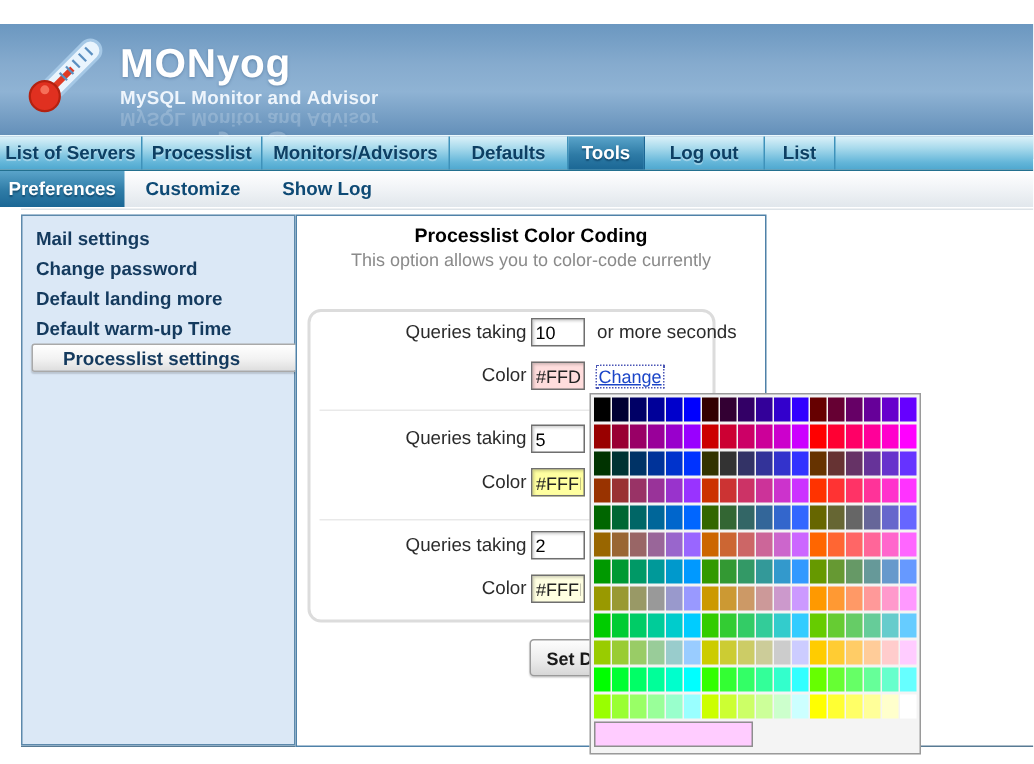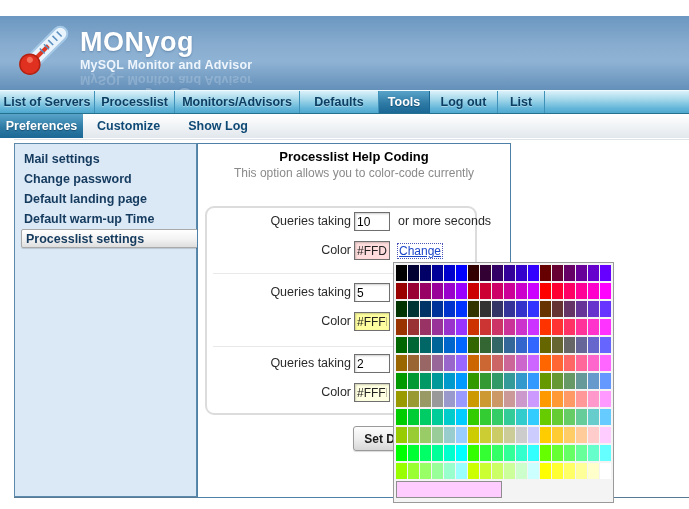--- a/index.html
+++ b/index.html
@@ -22,21 +22,21 @@
   
   .navbar { position:absolute; left:0; top:90px; width:689px; height:24px; display:flex;
     background:linear-gradient(180deg,#dbf1f9 0%,#a8daec 35%,#64b6d9 78%,#4fa8cf 100%);
     border-top:1px solid #ecf9fd; border-bottom:1px solid #23708f; }
   .nav-tabs { display:flex; height:100%;justify-content:space-between; }
   .nav-tab { display:flex; align-items:center; justify-content:center; height:100%;
     font-size:12.5px; font-weight:bold; color:#0d3f63; border-right:1px solid #3e92ba;
     text-shadow:0 1px 0 rgba(255,255,255,.35); cursor:pointer; }
   .nav-tab:nth-child(1){ width:95px; } .nav-tab:nth-child(2){ width:80px; }
   .nav-tab:nth-child(3){ width:125px; } .nav-tab:nth-child(4){ width:79px; }
-  .nav-tab:nth-child(5){ width:51px; } .nav-tab:nth-child(6){ width:68px; }
+  .nav-tab:nth-child(5){ width:51px; } .nav-tab:nth-child(6){ width:80px; }
   .nav-tab:nth-child(7){ width:47px; }
   .nav-tab.active { background:linear-gradient(180deg,#5aa4ca 0%,#2e7ba6 55%,#1b6795 100%);
     color:#fff; text-shadow:0 1px 1px rgba(0,40,70,.5); border-right-color:#1b6795; }
   .copyright { margin-left:auto; display:flex; align-items:center; padding-right:10px;
     font-size:11.5px; font-weight:bold; color:#eef6e0; text-shadow:0 1px 1px rgba(0,50,80,.4); }
 
   
   .subnav { position:absolute; left:0; top:114px; width:689px; height:24px; display:flex;
     background:linear-gradient(180deg,#ffffff 0%,#eff2f5 55%,#e1e7ec 100%); }
   .subnav-tab { display:flex; align-items:center; padding:0 14px; font-size:12.5px;
@@ -46,21 +46,21 @@
     text-shadow:0 1px 1px rgba(0,40,70,.5); }
 
   .hairline-top { position:absolute; left:14px; top:139px; width:675px; height:1px; background:#dde3e8; }
   .hairline-bottom { position:absolute; left:14px; top:497px; width:675px; height:1px; background:#587a94; }
 
   
   .sidebar { position:absolute; left:14px; top:143px; width:183px; height:354px;
     background:#dbe8f6; border:1px solid #5d89ab; list-style:none; padding-top:5px; }
   .side-item { height:20px; line-height:20px; padding-left:9px; font-size:12.5px;
     font-weight:bold; color:#143a5e; white-space:nowrap; cursor:pointer; }
-  .side-item.active { margin-left:6px; width:190px; height:19px; line-height:18px; padding-left:4px;
+  .side-item.active { margin-left:6px; width:190px; height:19px; line-height:18px; padding-left:20px;
     background:linear-gradient(180deg,#ffffff 0%,#f2f2f2 55%,#dedede 100%);
     border:1px solid #a9a9a9; border-radius:2px; box-shadow:0 1px 1px rgba(0,0,0,.15); }
 
   
   .panel { position:absolute; left:197px; top:143px; width:314px; height:355px;
     border:1px solid #4f81a8; background:#fff; }
   .panel-title { position:absolute; left:0; right:0; top:5px; text-align:center;
     font-size:13px; font-weight:bold; color:#000; }
   .panel-desc { position:absolute; left:0; right:0; text-align:center; font-size:12px; color:#8a8a8a; }
   .panel-desc.l1 { top:22px; } .panel-desc.l2 { top:37px; }
@@ -147,27 +147,27 @@
       <div class="subnav-tab">Customize</div>
       <div class="subnav-tab">Show Log</div>
     </div>
 
   <div class="hairline-top"></div>
   <div class="hairline-bottom"></div>
 
   <ul class="sidebar">
       <li class="side-item">Mail settings</li>
       <li class="side-item">Change password</li>
-      <li class="side-item">Default landing page</li>
+      <li class="side-item">Default landing more</li>
       <li class="side-item">Default warm-up Time</li>
       <li class="side-item active">Processlist settings</li>
     </ul>
 
   <div class="panel">
-    <div class="panel-title">Processlist Help Coding</div>
+    <div class="panel-title">Processlist Color Coding</div>
     <div class="panel-desc l1">This option allows you to color-code currently</div>
 
     <div class="groupbox">
 
       <span class="q-label r1a">Queries taking</span>
       <input class="q-input r1in" value="10" style="">
       <span class="q-suffix r1a">or more seconds</span>
       <span class="q-label r1b">Color</span>
       <input class="q-input colorbox r1cin" value="#FFDDDD" style="background-color: rgb(255, 221, 221);">
       <span class="change-link r1b">Change</span>

